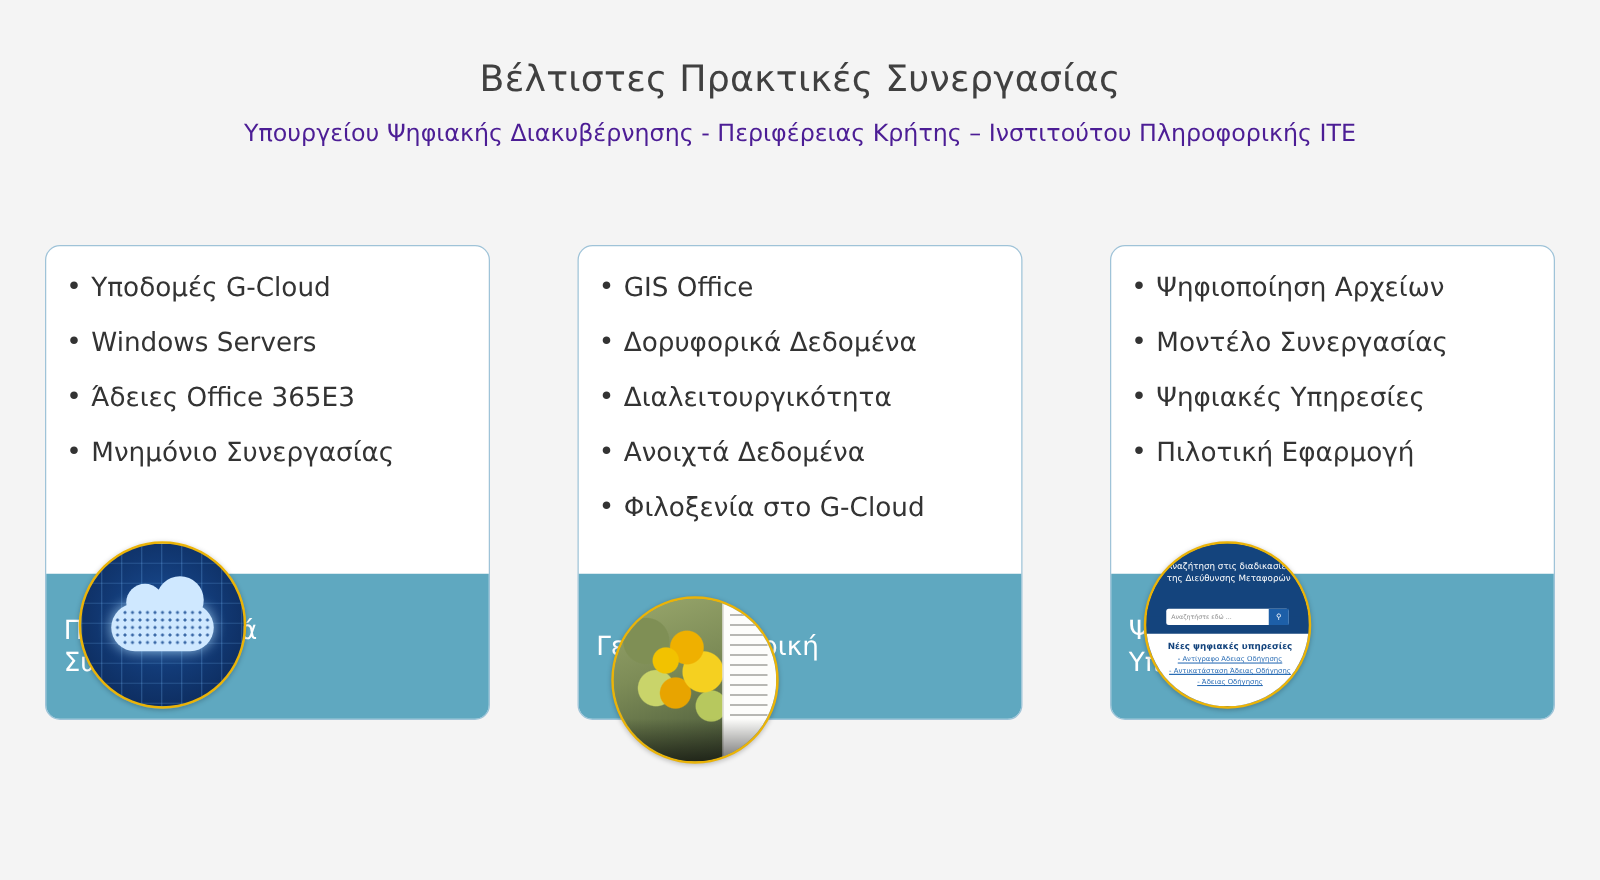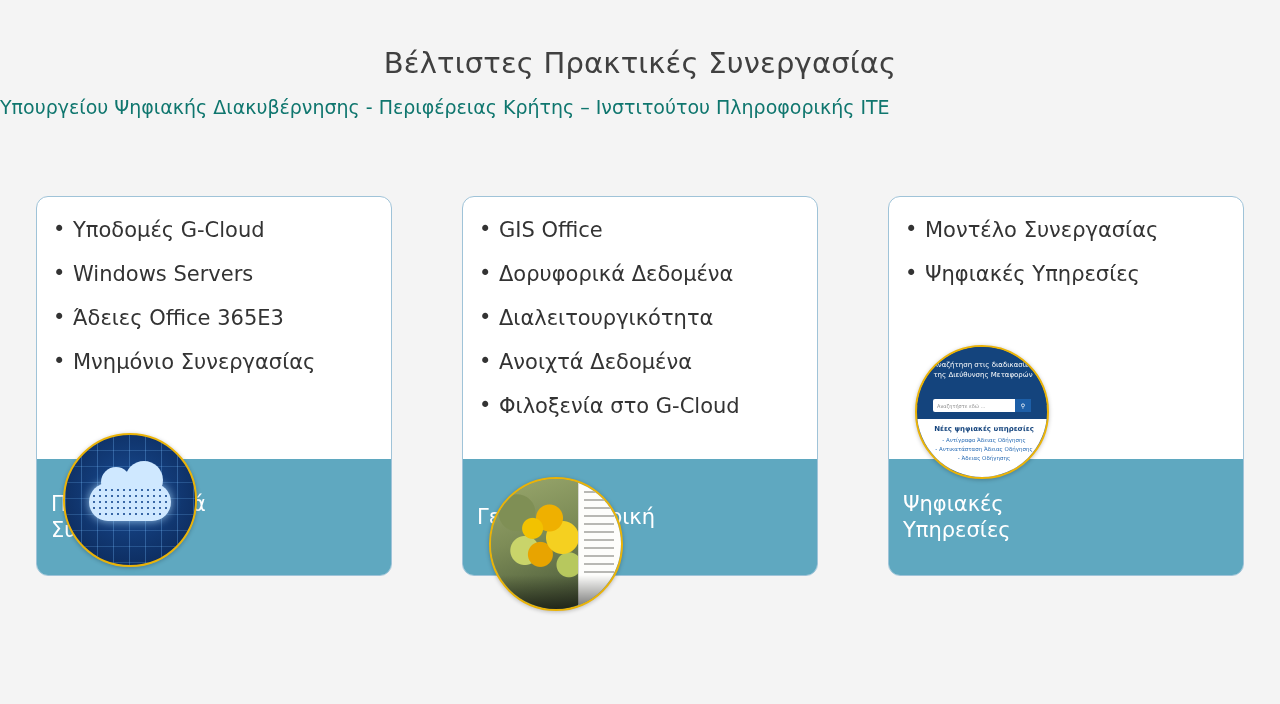--- a/index.html
+++ b/index.html
@@ -31,23 +31,23 @@
     font-size: 29px;
     color: #404040;
     letter-spacing: 0.2px;
   }
 
   .subtitle {
     position: absolute;
     top: 96px;
     left: 0;
     width: 1280px;
-    text-align: left;
+    text-align: center;
     font-size: 19px;
-    color: #0f766e;
+    color: #4c1d95;
   }
 
   .cards {
     position: absolute;
     top: 196px;
     left: 36px;
     width: 1208px;
     display: flex;
     justify-content: space-between;
   }
@@ -337,22 +337,24 @@
       </div>
       <div class="badge badge-map">
         <div class="terrain"></div>
         <div class="doc"></div>
         <div class="shadow"></div>
       </div>
     </div>
 
     <div class="card">
       <ul class="card-list">
+        <li>Ψηφιοποίηση Αρχείων</li>
         <li>Μοντέλο Συνεργασίας</li>
         <li>Ψηφιακές Υπηρεσίες</li>
+        <li>Πιλοτική Εφαρμογή</li>
       </ul>
       <div class="card-footer">
         <div class="card-footer-label">Ψηφιακές Υπηρεσίες</div>
       </div>
       <div class="badge badge-web">
         <div class="hdr">
           <div>Αναζήτηση στις διαδικασίες</div>
           <div>της Διεύθυνσης Μεταφορών</div>
         </div>
         <div class="searchbar">

